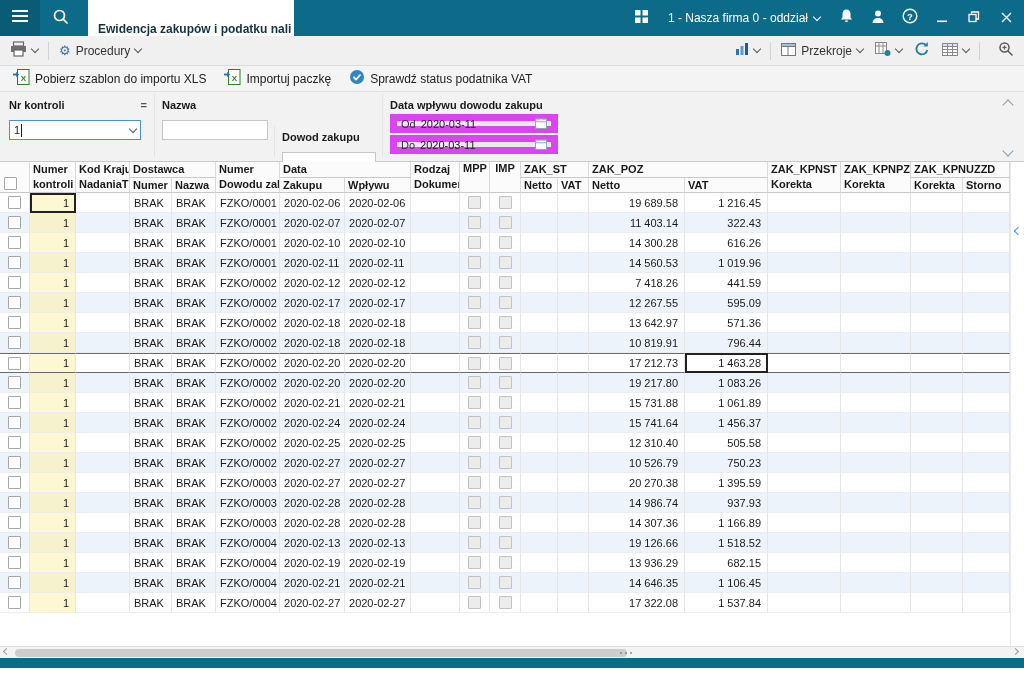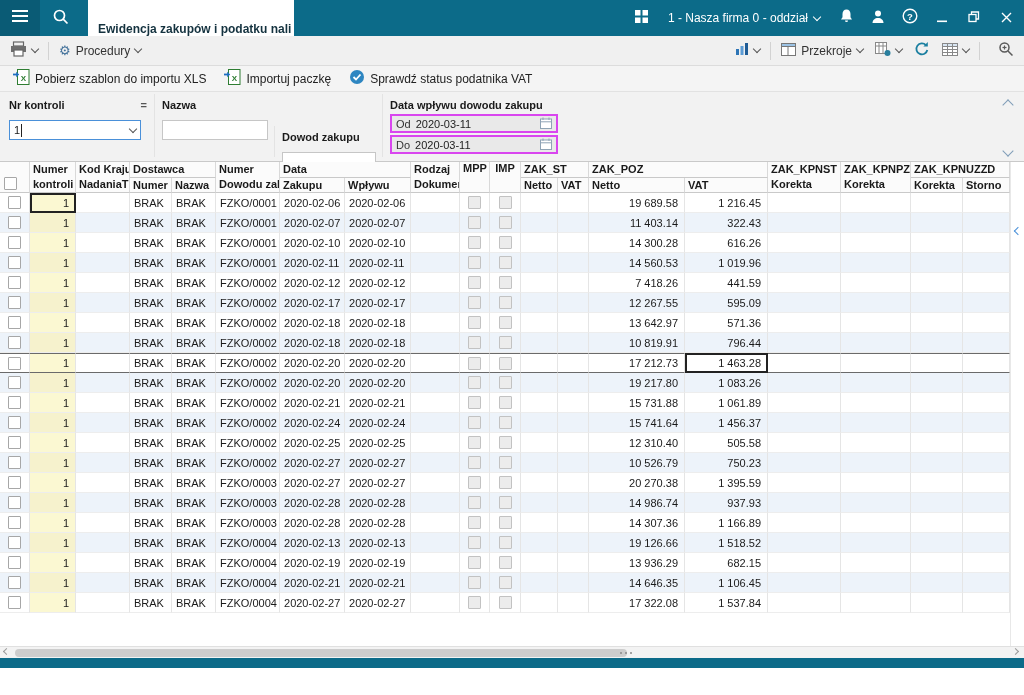--- a/index.html
+++ b/index.html
@@ -36,21 +36,21 @@
   .filterbar { flex:none; height:70px; background:#f2f2f2; border-bottom:1px solid #c9c9c9; position:relative; display:flex; padding:2px 2px 4px 2px; }
   .fcol { padding:2px 7px; }
   .fcol + .fcol { border-left:1px solid #e3e3e3; }
   .flab { font-weight:bold; font-size:11px; height:24px; display:flex; align-items:flex-start; justify-content:space-between; padding-top:3px; white-space:nowrap; }
   .fop { color:#555; font-weight:bold; margin-left:8px; }
   .fcombo { height:20px; background:#fff; border:1px solid #4a90d9; display:flex; align-items:center; padding:0 4px; cursor:text; }
   .fcombo .fval { font-size:11px; }
   .caret { width:1px; height:13px; background:#222; margin-left:1px; }
   .fcombo .sp { flex:1; }
   .finput { height:20px; background:#fff; border:1px solid #c6c6c6; width:100%; font:11px "Liberation Sans", sans-serif; padding:0 3px; display:block; }
-  .drow { display:flex; align-items:center; gap:5px; height:19px; margin-top:2px; width:168px; background:#e9e9e9; border:2px solid #d946ef; padding:0 4px; font-size:11px; color:#333; cursor:pointer; }
+  .drow { display:flex; align-items:center; gap:5px; height:19px; margin-top:2px; width:168px; background:#e9e9e9; border:7px solid #d946ef; padding:0 4px; font-size:11px; color:#333; cursor:pointer; }
   .drow .dv { flex:1; color:#222; }
   .collapse-top { position:absolute; top:3px; right:12px; cursor:pointer; }
   .collapse-bottom { position:absolute; bottom:2px; right:12px; cursor:pointer; }
 
   
   .grid-area { flex:none; height:484px; position:relative; background:#fff; }
   table.grid { border-collapse:separate; border-spacing:0; table-layout:fixed; width:1010px; font-size:11px; }
   .grid th, .grid td { white-space:nowrap; overflow:hidden; }
   .grid th { background:#fbfbfb; font-weight:bold; text-align:left; vertical-align:top;
     border-right:1px solid #d9d9d9; border-bottom:1px solid #c9c9c9; padding:0 3px; font-size:11px; }

